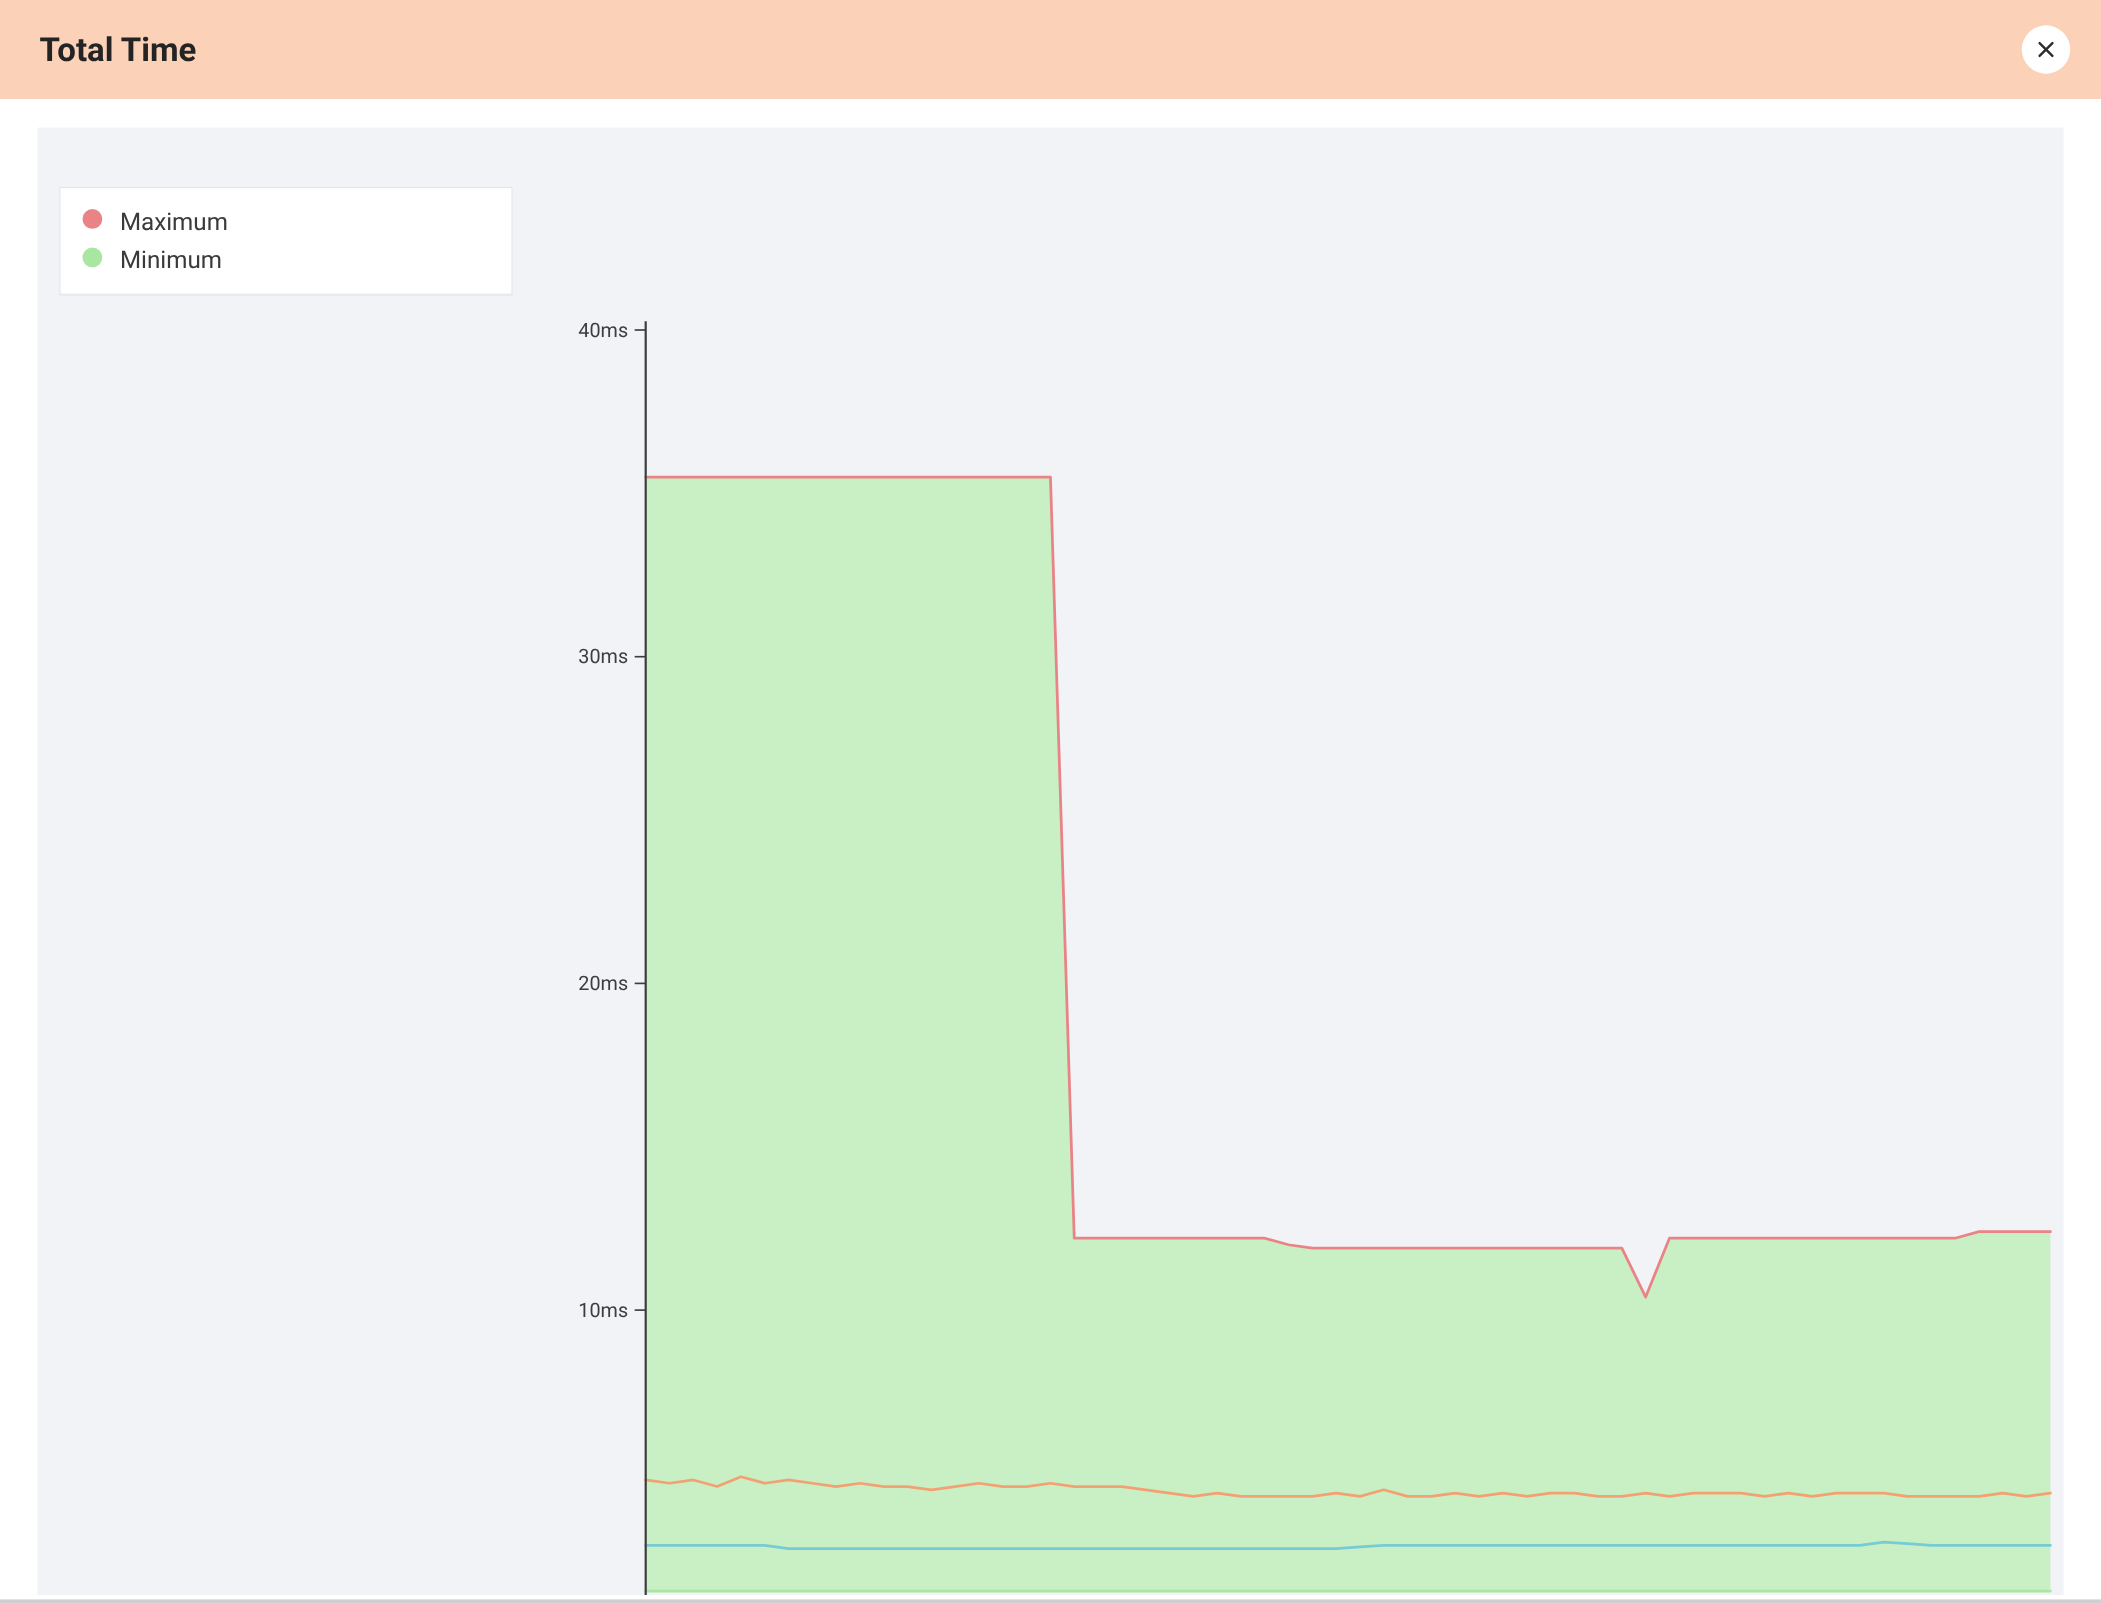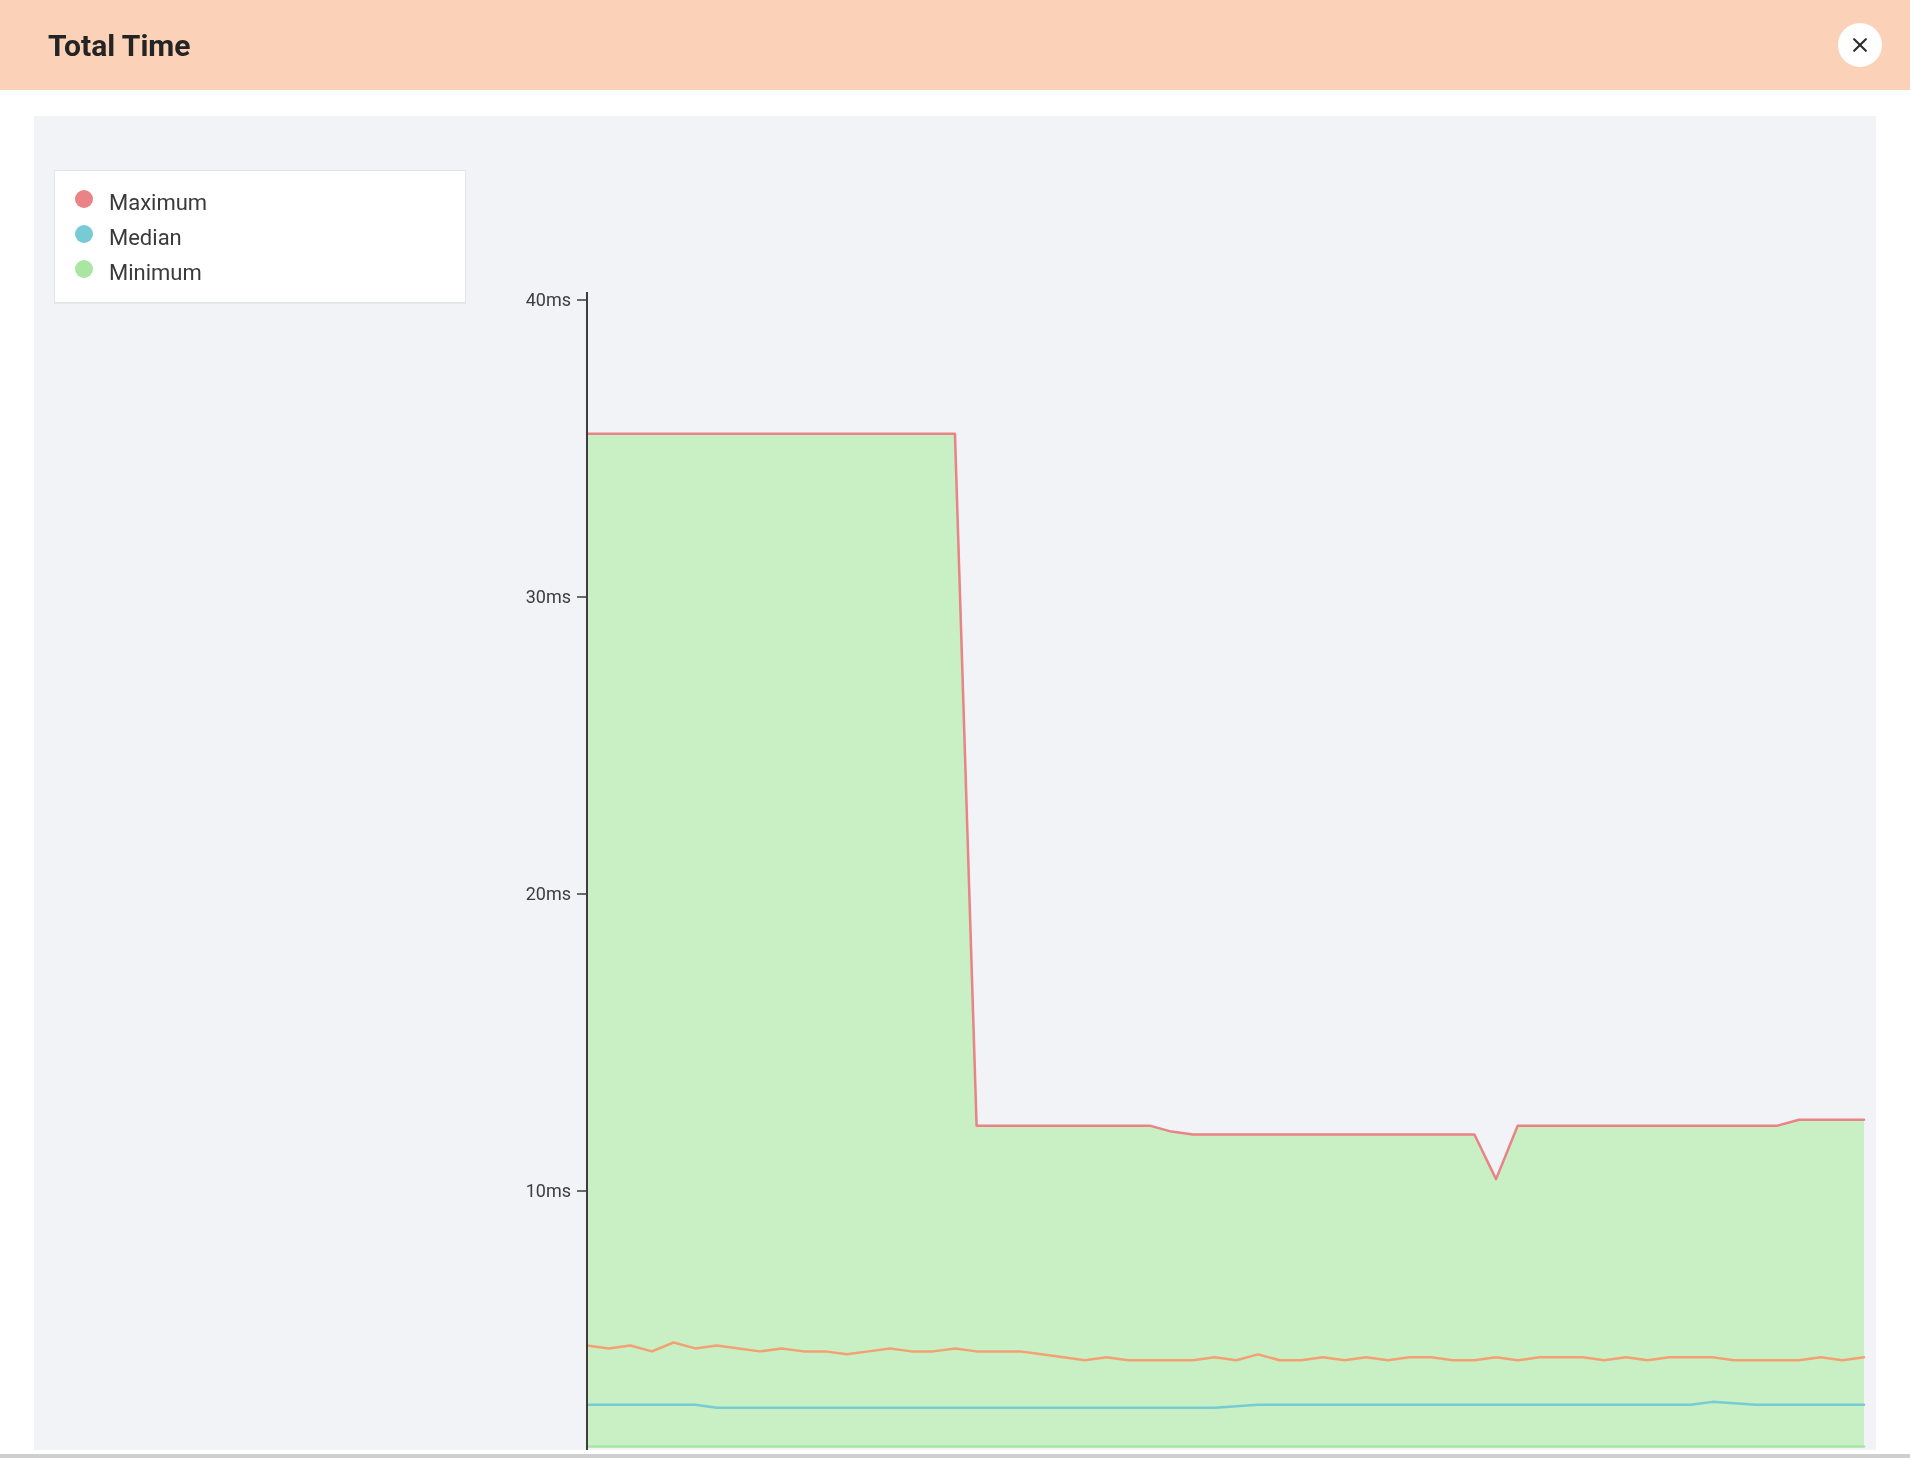--- a/index.html
+++ b/index.html
@@ -17,21 +17,20 @@
     display: flex;
     align-items: center;
     justify-content: space-between;
     padding: 0 28px 0 36px;
     box-sizing: border-box;
   }
   .header-title {
     font-size: 30px;
     font-weight: 700;
     color: #242424;
-    margin-left: 12px;
   }
   .close-btn {
     width: 44px;
     height: 44px;
     border-radius: 50%;
     background: #ffffff;
     display: flex;
     align-items: center;
     justify-content: center;
     cursor: pointer;
@@ -116,24 +115,20 @@
 
 <div class="panel-wrap">
   <div class="panel">
 
     <div class="legend">
       <div class="legend-row">
         <span class="legend-dot" style="background:#e98385"></span>
         <span>Maximum</span>
       </div>
       <div class="legend-row">
-        <span class="legend-dot" style="background:#77cbd5"></span>
-        <span>Median</span>
-      </div>
-      <div class="legend-row">
         <span class="legend-dot" style="background:#a8e6a1"></span>
         <span>Minimum</span>
       </div>
     </div>
 
     <svg id="chart" class="chart-svg" width="1842" height="1334" viewBox="0 0 1842 1334">
         <path d="M 553 317.6500000000001 L 574.6440677966102 317.6500000000001 L 596.2881355932203 317.6500000000001 L 617.9322033898305 317.6500000000001 L 639.5762711864406 317.6500000000001 L 661.2203389830509 317.6500000000001 L 682.8644067796611 317.6500000000001 L 704.5084745762712 317.6500000000001 L 726.1525423728814 317.6500000000001 L 747.7966101694915 317.6500000000001 L 769.4406779661017 317.6500000000001 L 791.0847457627119 317.6500000000001 L 812.7288135593221 317.6500000000001 L 834.3728813559321 317.6500000000001 L 856.0169491525423 317.6500000000001 L 877.6610169491526 317.6500000000001 L 899.3050847457628 317.6500000000001 L 920.9491525423729 317.6500000000001 L 942.5932203389831 1009.6600000000001 L 964.2372881355932 1009.6600000000001 L 985.8813559322034 1009.6600000000001 L 1007.5254237288136 1009.6600000000001 L 1029.1694915254238 1009.6600000000001 L 1050.813559322034 1009.6600000000001 L 1072.4576271186443 1009.6600000000001 L 1094.1016949152543 1009.6600000000001 L 1115.7457627118642 1009.6600000000001 L 1137.3898305084745 1015.6 L 1159.0338983050847 1018.5699999999999 L 1180.677966101695 1018.5699999999999 L 1202.322033898305 1018.5699999999999 L 1223.9661016949153 1018.5699999999999 L 1245.6101694915255 1018.5699999999999 L 1267.2542372881355 1018.5699999999999 L 1288.8983050847457 1018.5699999999999 L 1310.5423728813557 1018.5699999999999 L 1332.1864406779662 1018.5699999999999 L 1353.8305084745762 1018.5699999999999 L 1375.4745762711864 1018.5699999999999 L 1397.1186440677966 1018.5699999999999 L 1418.7627118644068 1018.5699999999999 L 1440.406779661017 1018.5699999999999 L 1462.0508474576272 1063.12 L 1483.6949152542372 1009.6600000000001 L 1505.3389830508474 1009.6600000000001 L 1526.9830508474574 1009.6600000000001 L 1548.6271186440679 1009.6600000000001 L 1570.2711864406779 1009.6600000000001 L 1591.9152542372883 1009.6600000000001 L 1613.5593220338983 1009.6600000000001 L 1635.2033898305085 1009.6600000000001 L 1656.8474576271187 1009.6600000000001 L 1678.4915254237287 1009.6600000000001 L 1700.135593220339 1009.6600000000001 L 1721.7796610169491 1009.6600000000001 L 1743.4237288135594 1009.6600000000001 L 1765.0677966101696 1003.72 L 1786.7118644067796 1003.72 L 1808.3559322033898 1003.72 L 1830 1003.72 L 1830 1330.42 L 1808.3559322033898 1330.42 L 1786.7118644067796 1330.42 L 1765.0677966101696 1330.42 L 1743.4237288135594 1330.42 L 1721.7796610169491 1330.42 L 1700.135593220339 1330.42 L 1678.4915254237287 1330.42 L 1656.8474576271187 1330.42 L 1635.2033898305085 1330.42 L 1613.5593220338983 1330.42 L 1591.9152542372883 1330.42 L 1570.2711864406779 1330.42 L 1548.6271186440679 1330.42 L 1526.9830508474574 1330.42 L 1505.3389830508474 1330.42 L 1483.6949152542372 1330.42 L 1462.0508474576272 1330.42 L 1440.406779661017 1330.42 L 1418.7627118644068 1330.42 L 1397.1186440677966 1330.42 L 1375.4745762711864 1330.42 L 1353.8305084745762 1330.42 L 1332.1864406779662 1330.42 L 1310.5423728813557 1330.42 L 1288.8983050847457 1330.42 L 1267.2542372881355 1330.42 L 1245.6101694915255 1330.42 L 1223.9661016949153 1330.42 L 1202.322033898305 1330.42 L 1180.677966101695 1330.42 L 1159.0338983050847 1330.42 L 1137.3898305084745 1330.42 L 1115.7457627118642 1330.42 L 1094.1016949152543 1330.42 L 1072.4576271186443 1330.42 L 1050.813559322034 1330.42 L 1029.1694915254238 1330.42 L 1007.5254237288136 1330.42 L 985.8813559322034 1330.42 L 964.2372881355932 1330.42 L 942.5932203389831 1330.42 L 920.9491525423729 1330.42 L 899.3050847457628 1330.42 L 877.6610169491526 1330.42 L 856.0169491525423 1330.42 L 834.3728813559321 1330.42 L 812.7288135593221 1330.42 L 791.0847457627119 1330.42 L 769.4406779661017 1330.42 L 747.7966101694915 1330.42 L 726.1525423728814 1330.42 L 704.5084745762712 1330.42 L 682.8644067796611 1330.42 L 661.2203389830509 1330.42 L 639.5762711864406 1330.42 L 617.9322033898305 1330.42 L 596.2881355932203 1330.42 L 574.6440677966102 1330.42 L 553 1330.42 Z" fill="#c1eebb" fill-opacity="0.85" stroke="none"></path>
         <path d="M 553 317.6500000000001 L 574.6440677966102 317.6500000000001 L 596.2881355932203 317.6500000000001 L 617.9322033898305 317.6500000000001 L 639.5762711864406 317.6500000000001 L 661.2203389830509 317.6500000000001 L 682.8644067796611 317.6500000000001 L 704.5084745762712 317.6500000000001 L 726.1525423728814 317.6500000000001 L 747.7966101694915 317.6500000000001 L 769.4406779661017 317.6500000000001 L 791.0847457627119 317.6500000000001 L 812.7288135593221 317.6500000000001 L 834.3728813559321 317.6500000000001 L 856.0169491525423 317.6500000000001 L 877.6610169491526 317.6500000000001 L 899.3050847457628 317.6500000000001 L 920.9491525423729 317.6500000000001 L 942.5932203389831 1009.6600000000001 L 964.2372881355932 1009.6600000000001 L 985.8813559322034 1009.6600000000001 L 1007.5254237288136 1009.6600000000001 L 1029.1694915254238 1009.6600000000001 L 1050.813559322034 1009.6600000000001 L 1072.4576271186443 1009.6600000000001 L 1094.1016949152543 1009.6600000000001 L 1115.7457627118642 1009.6600000000001 L 1137.3898305084745 1015.6 L 1159.0338983050847 1018.5699999999999 L 1180.677966101695 1018.5699999999999 L 1202.322033898305 1018.5699999999999 L 1223.9661016949153 1018.5699999999999 L 1245.6101694915255 1018.5699999999999 L 1267.2542372881355 1018.5699999999999 L 1288.8983050847457 1018.5699999999999 L 1310.5423728813557 1018.5699999999999 L 1332.1864406779662 1018.5699999999999 L 1353.8305084745762 1018.5699999999999 L 1375.4745762711864 1018.5699999999999 L 1397.1186440677966 1018.5699999999999 L 1418.7627118644068 1018.5699999999999 L 1440.406779661017 1018.5699999999999 L 1462.0508474576272 1063.12 L 1483.6949152542372 1009.6600000000001 L 1505.3389830508474 1009.6600000000001 L 1526.9830508474574 1009.6600000000001 L 1548.6271186440679 1009.6600000000001 L 1570.2711864406779 1009.6600000000001 L 1591.9152542372883 1009.6600000000001 L 1613.5593220338983 1009.6600000000001 L 1635.2033898305085 1009.6600000000001 L 1656.8474576271187 1009.6600000000001 L 1678.4915254237287 1009.6600000000001 L 1700.135593220339 1009.6600000000001 L 1721.7796610169491 1009.6600000000001 L 1743.4237288135594 1009.6600000000001 L 1765.0677966101696 1003.72 L 1786.7118644067796 1003.72 L 1808.3559322033898 1003.72 L 1830 1003.72" fill="none" stroke="#e98385" stroke-width="2.5" stroke-linejoin="round" stroke-linecap="round"></path>
         <path d="M 553 1229.44 L 574.6440677966102 1232.41 L 596.2881355932203 1229.44 L 617.9322033898305 1235.38 L 639.5762711864406 1226.47 L 661.2203389830509 1232.41 L 682.8644067796611 1229.44 L 704.5084745762712 1232.41 L 726.1525423728814 1235.38 L 747.7966101694915 1232.41 L 769.4406779661017 1235.38 L 791.0847457627119 1235.38 L 812.7288135593221 1238.35 L 834.3728813559321 1235.38 L 856.0169491525423 1232.41 L 877.6610169491526 1235.38 L 899.3050847457628 1235.38 L 920.9491525423729 1232.41 L 942.5932203389831 1235.38 L 964.2372881355932 1235.38 L 985.8813559322034 1235.38 L 1007.5254237288136 1238.35 L 1029.1694915254238 1241.32 L 1050.813559322034 1244.29 L 1072.4576271186443 1241.32 L 1094.1016949152543 1244.29 L 1115.7457627118642 1244.29 L 1137.3898305084745 1244.29 L 1159.0338983050847 1244.29 L 1180.677966101695 1241.32 L 1202.322033898305 1244.29 L 1223.9661016949153 1238.35 L 1245.6101694915255 1244.29 L 1267.2542372881355 1244.29 L 1288.8983050847457 1241.32 L 1310.5423728813557 1244.29 L 1332.1864406779662 1241.32 L 1353.8305084745762 1244.29 L 1375.4745762711864 1241.32 L 1397.1186440677966 1241.32 L 1418.7627118644068 1244.29 L 1440.406779661017 1244.29 L 1462.0508474576272 1241.32 L 1483.6949152542372 1244.29 L 1505.3389830508474 1241.32 L 1526.9830508474574 1241.32 L 1548.6271186440679 1241.32 L 1570.2711864406779 1244.29 L 1591.9152542372883 1241.32 L 1613.5593220338983 1244.29 L 1635.2033898305085 1241.32 L 1656.8474576271187 1241.32 L 1678.4915254237287 1241.32 L 1700.135593220339 1244.29 L 1721.7796610169491 1244.29 L 1743.4237288135594 1244.29 L 1765.0677966101696 1244.29 L 1786.7118644067796 1241.32 L 1808.3559322033898 1244.29 L 1830 1241.32" fill="none" stroke="#f3a173" stroke-width="2.5" stroke-linejoin="round" stroke-linecap="round"></path>
         <path d="M 553 1288.84 L 574.6440677966102 1288.84 L 596.2881355932203 1288.84 L 617.9322033898305 1288.84 L 639.5762711864406 1288.84 L 661.2203389830509 1288.84 L 682.8644067796611 1291.81 L 704.5084745762712 1291.81 L 726.1525423728814 1291.81 L 747.7966101694915 1291.81 L 769.4406779661017 1291.81 L 791.0847457627119 1291.81 L 812.7288135593221 1291.81 L 834.3728813559321 1291.81 L 856.0169491525423 1291.81 L 877.6610169491526 1291.81 L 899.3050847457628 1291.81 L 920.9491525423729 1291.81 L 942.5932203389831 1291.81 L 964.2372881355932 1291.81 L 985.8813559322034 1291.81 L 1007.5254237288136 1291.81 L 1029.1694915254238 1291.81 L 1050.813559322034 1291.81 L 1072.4576271186443 1291.81 L 1094.1016949152543 1291.81 L 1115.7457627118642 1291.81 L 1137.3898305084745 1291.81 L 1159.0338983050847 1291.81 L 1180.677966101695 1291.81 L 1202.322033898305 1290.325 L 1223.9661016949153 1288.84 L 1245.6101694915255 1288.84 L 1267.2542372881355 1288.84 L 1288.8983050847457 1288.84 L 1310.5423728813557 1288.84 L 1332.1864406779662 1288.84 L 1353.8305084745762 1288.84 L 1375.4745762711864 1288.84 L 1397.1186440677966 1288.84 L 1418.7627118644068 1288.84 L 1440.406779661017 1288.84 L 1462.0508474576272 1288.84 L 1483.6949152542372 1288.84 L 1505.3389830508474 1288.84 L 1526.9830508474574 1288.84 L 1548.6271186440679 1288.84 L 1570.2711864406779 1288.84 L 1591.9152542372883 1288.84 L 1613.5593220338983 1288.84 L 1635.2033898305085 1288.84 L 1656.8474576271187 1288.84 L 1678.4915254237287 1285.87 L 1700.135593220339 1287.355 L 1721.7796610169491 1288.84 L 1743.4237288135594 1288.84 L 1765.0677966101696 1288.84 L 1786.7118644067796 1288.84 L 1808.3559322033898 1288.84 L 1830 1288.84" fill="none" stroke="#77cbd5" stroke-width="2.5" stroke-linejoin="round" stroke-linecap="round"></path>

